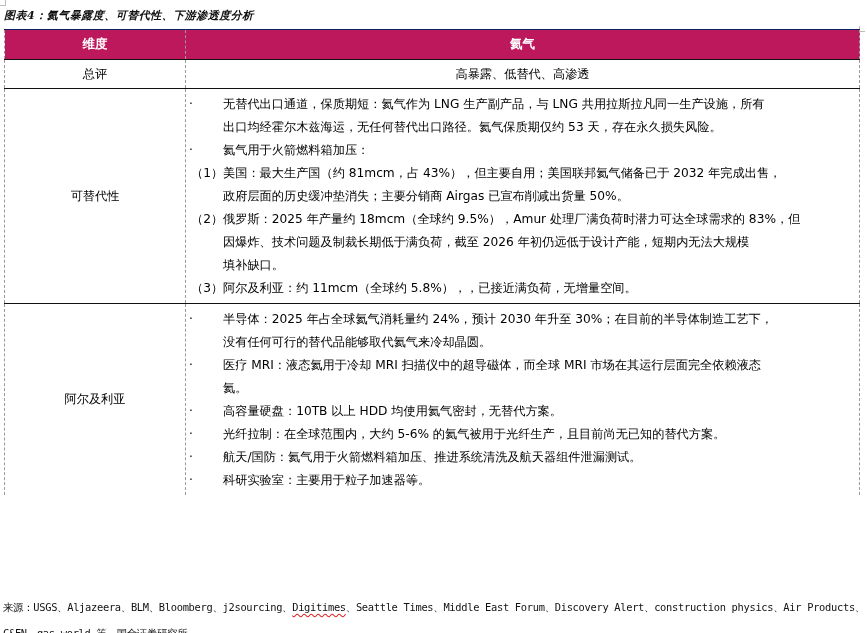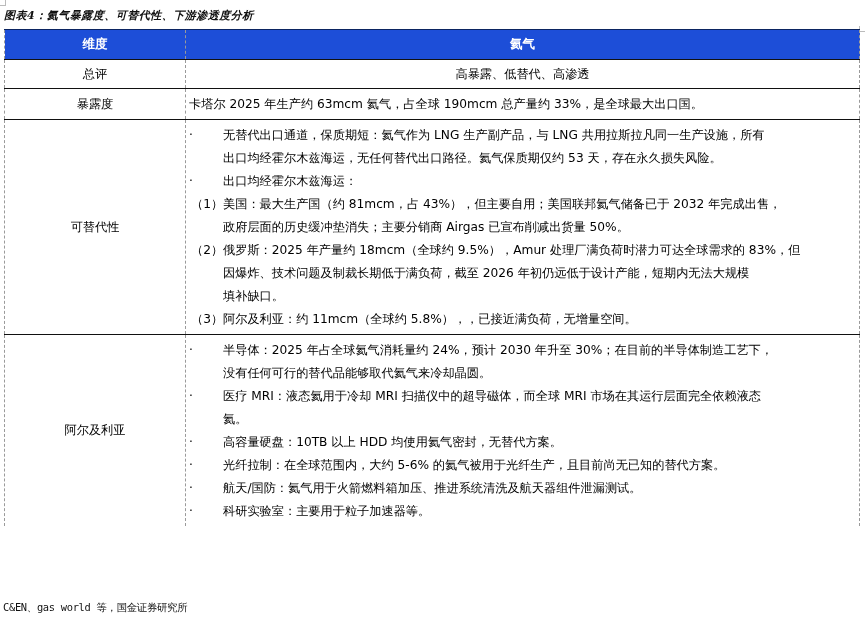--- a/index.html
+++ b/index.html
@@ -32,21 +32,21 @@
   }
   col.c1 { width: 181px; }
   col.c2 { width: 674px; }
   th, td {
     border-left: 1px dashed #9a9a9a;
     border-right: 1px dashed #9a9a9a;
     padding: 0;
     vertical-align: middle;
   }
   thead th {
-    background: #1d4ed8; color: #fff; height: 29px;
+    background: #be185d; color: #fff; height: 29px;
     font-weight: bold; font-size: 12.5px; text-align: center;
     border-top: 1px solid #0b2461;
   }
   tbody tr { border-top: 1.5px solid #111; }
   tbody tr.last { border-bottom: 2px solid #1f4e5f; }
   td.label { text-align: center; margin-top: 40px; }
   td.summary { text-align: center; height: 28px; }
   td.single { height: 30px; padding-left: 3px; }
   td.multi { padding: 4px 6px 3px 3px; }
   .line {
@@ -94,34 +94,30 @@
         <th>维度</th>
         <th>氦气</th>
       </tr>
     </thead>
     <tbody>
       <tr>
         <td class="label summary">总评</td>
         <td class="summary">高暴露、低替代、高渗透</td>
       </tr>
       <tr>
-        <td class="label">暴露度</td>
-        <td class="single">卡塔尔 2025 年生产约 63mcm 氦气，占全球 190mcm 总产量约 33%，是全球最大出口国。</td>
-      </tr>
-      <tr>
         <td class="label">可替代性</td>
         <td class="multi">
           <div class="line bullet-line">
             <span class="dot">·</span>
             <span>无替代出口通道，保质期短：氦气作为 LNG 生产副产品，与 LNG 共用拉斯拉凡同一生产设施，所有</span>
           </div>
           <div class="line cont-line">出口均经霍尔木兹海运，无任何替代出口路径。氦气保质期仅约 53 天，存在永久损失风险。</div>
           <div class="line bullet-line">
             <span class="dot">·</span>
-            <span>出口均经霍尔木兹海运：</span>
+            <span>氦气用于火箭燃料箱加压：</span>
           </div>
           <div class="line num-line">
             <span class="num">（1）</span>
             <span>美国：最大生产国（约 81mcm，占 43%），但主要自用；美国联邦氦气储备已于 2032 年完成出售，</span>
           </div>
           <div class="line cont-line">政府层面的历史缓冲垫消失；主要分销商 Airgas 已宣布削减出货量 50%。</div>
           <div class="line num-line">
             <span class="num">（2）</span>
             <span>俄罗斯：2025 年产量约 18mcm（全球约 9.5%），Amur 处理厂满负荷</span><span class="underline-blue">时潜力</span><span>可达全球需求的 83%，但</span>
           </div>
@@ -162,14 +158,15 @@
             <span class="dot">·</span>
             <span>科研实验室：主要用于粒子加速器等。</span>
           </div>
         </td>
       </tr>
     </tbody>
   </table>
 </div>
 
 <div class="source">
+  <div><span>来源：USGS、Aljazeera、BLM、Bloomberg、j2sourcing、</span><span class="underline-red">Digitimes</span><span>、Seattle Times、Middle East Forum、Discovery Alert、construction physics、Air Products、</span></div>
   <div>C&amp;EN、gas world 等，国金证券研究所</div>
 </div>
 
 </body></html>

